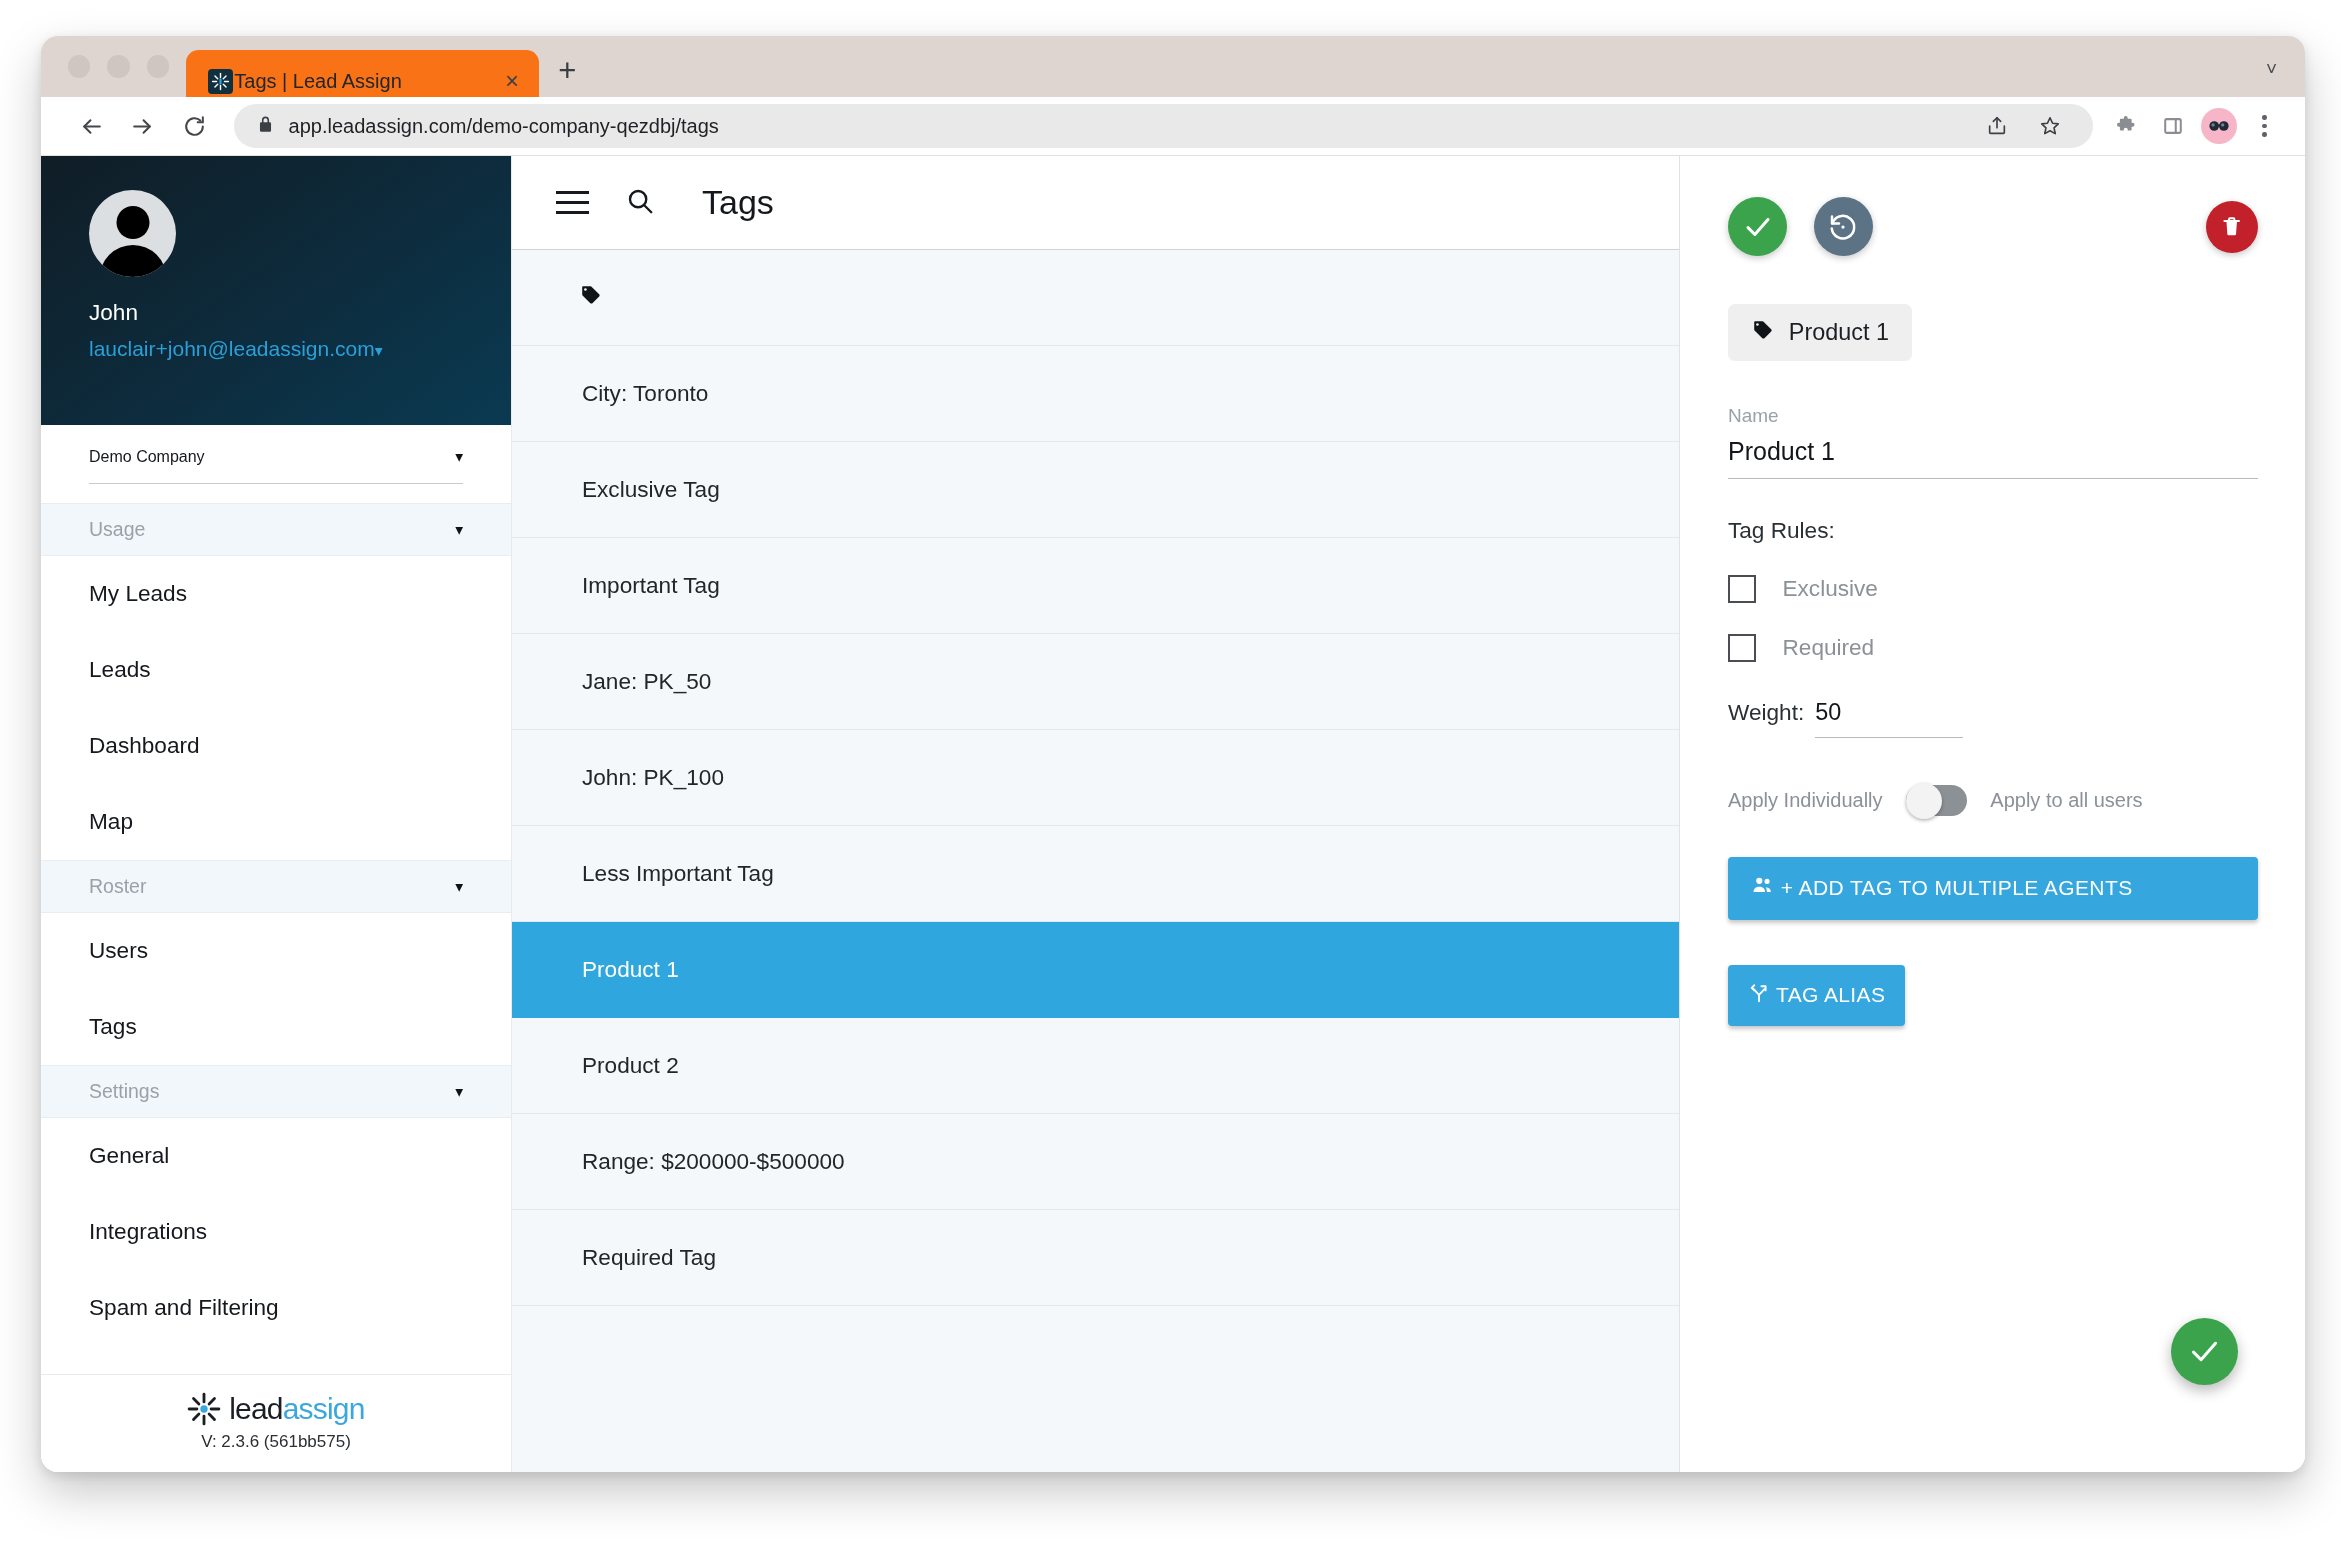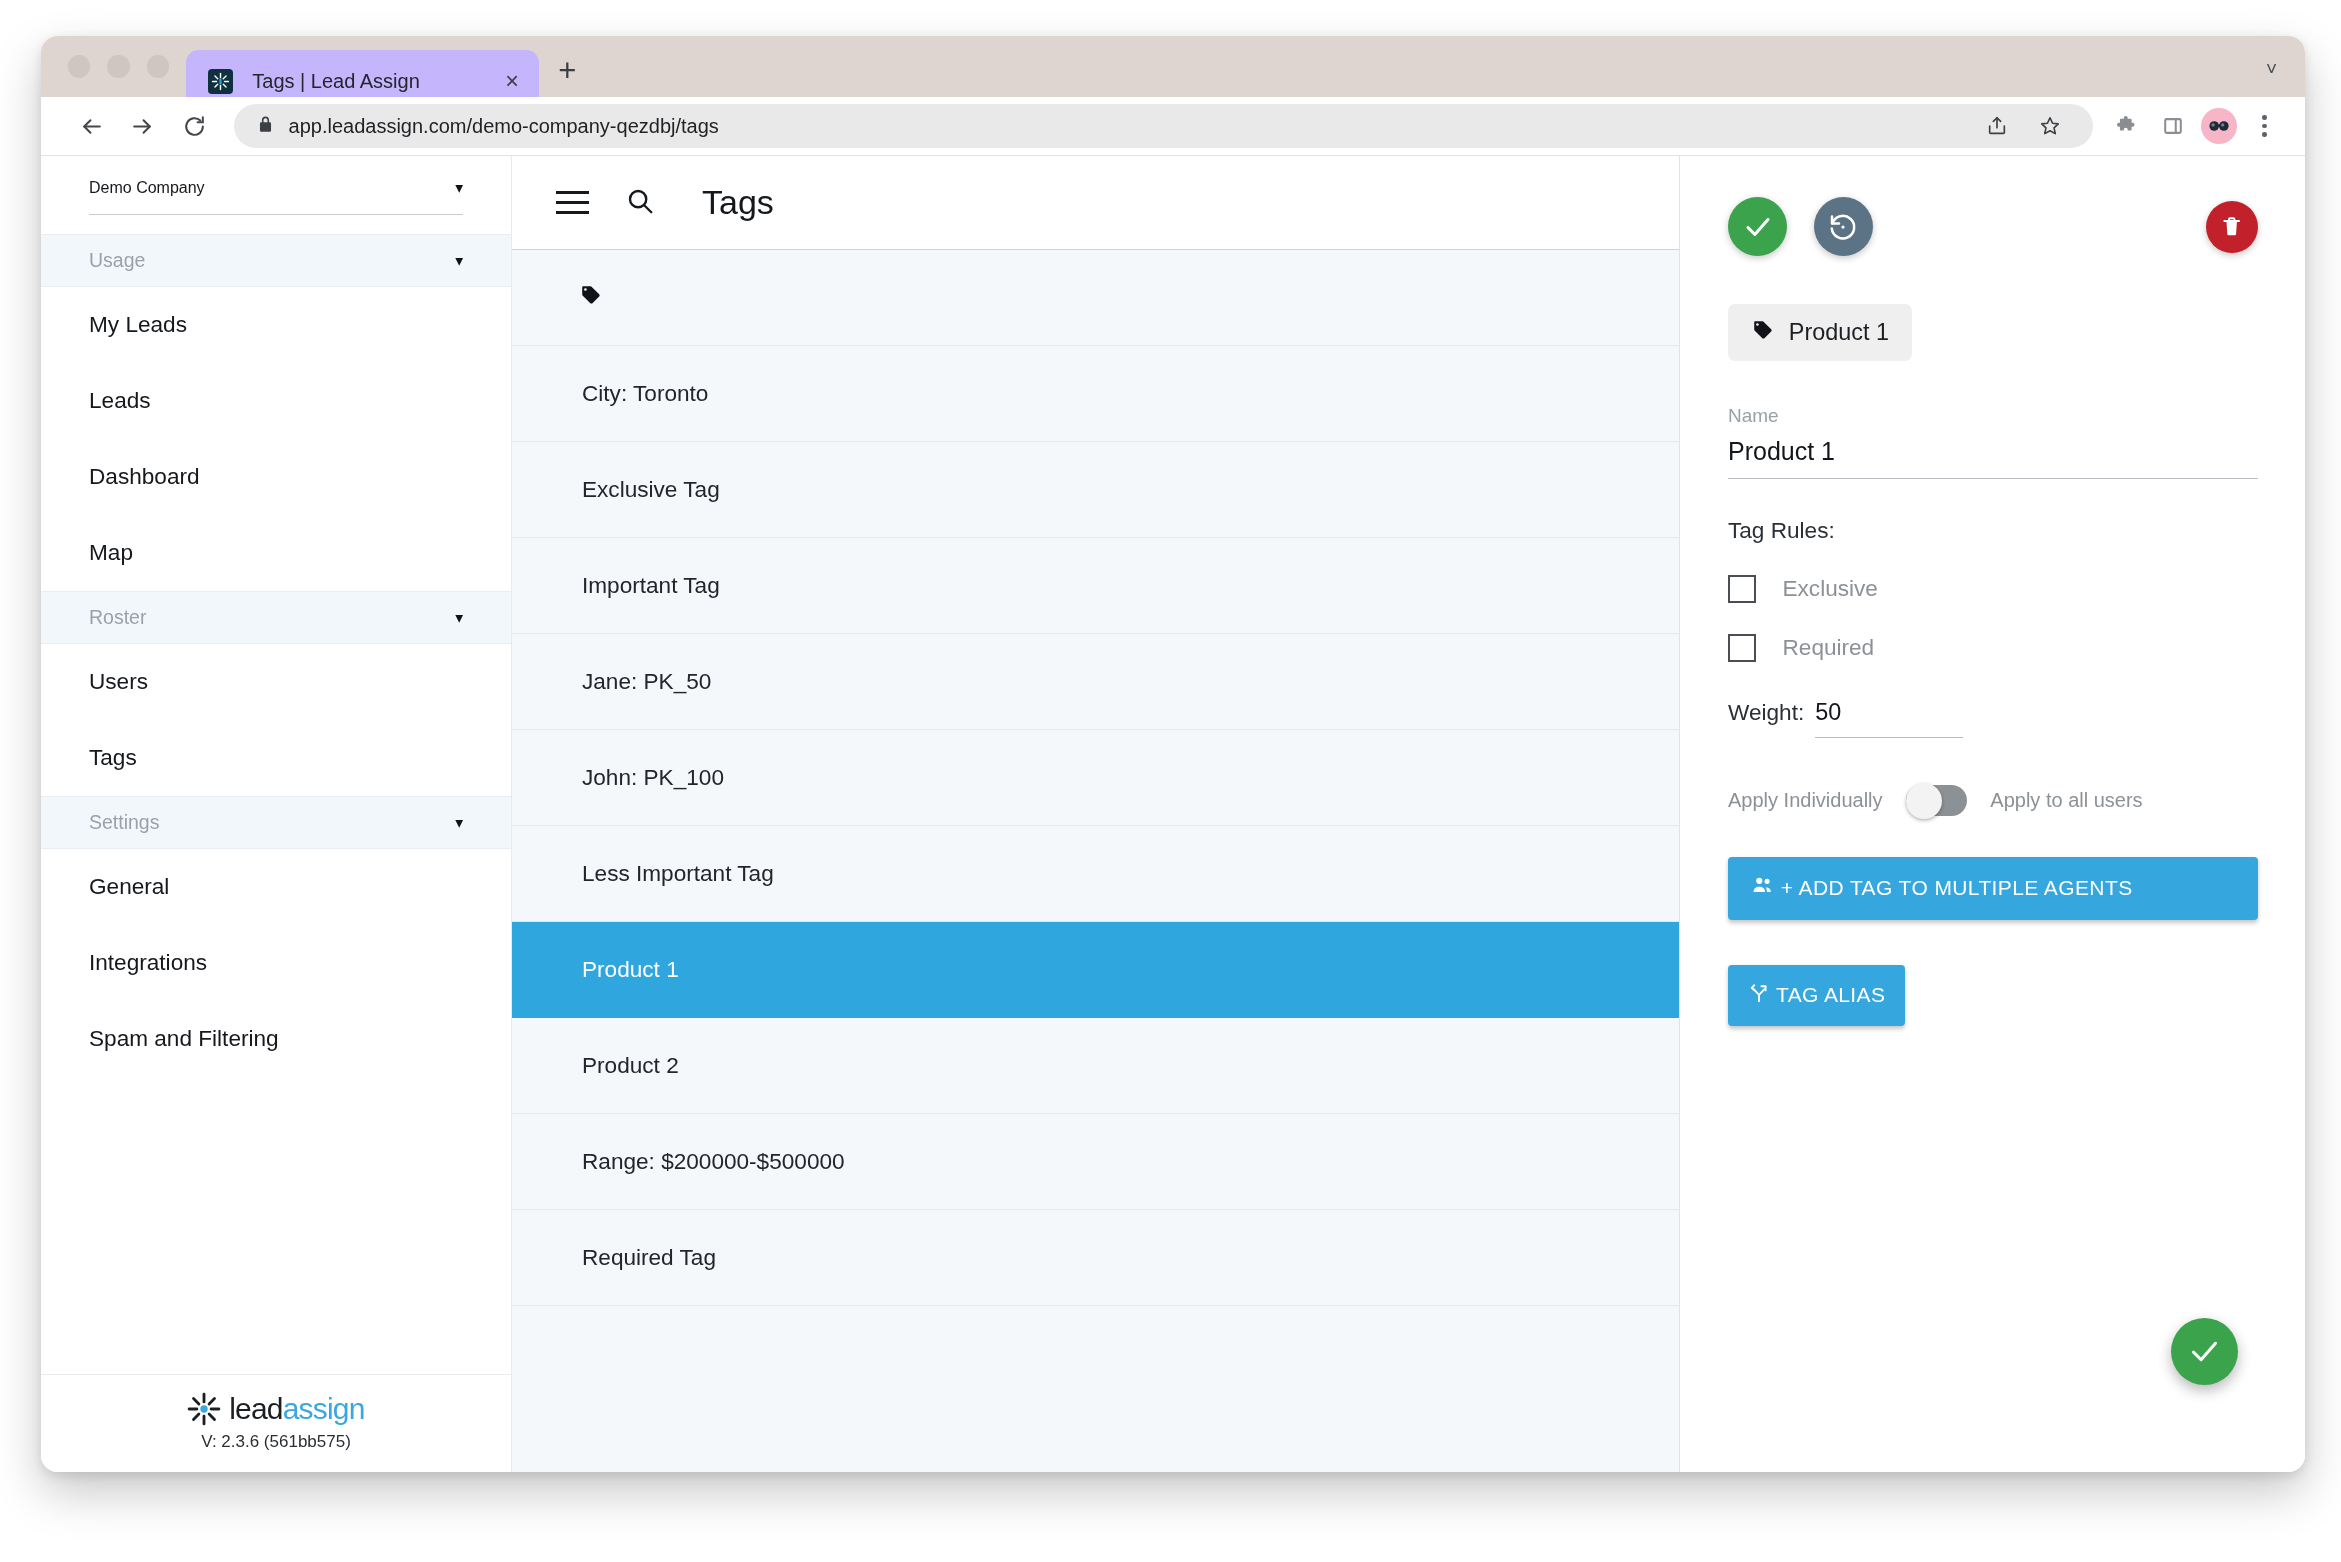--- a/index.html
+++ b/index.html
@@ -33,24 +33,24 @@
     display: flex; gap: 17px;
     padding: 0 17px 19px 26.5px;
   }
   .tl { width: 22.6px; height: 22.6px; border-radius: 50%; background: #cfc6c1; }
 
   .tab {
     position: relative;
     display: flex; align-items: center;
     height: 47px;
     min-width: 353px;
-    background: #c4b5fd;
+    background: #f97316;
     border-radius: 12.5px 12.5px 0 0;
     padding: 16px 14px 0 22px;
-    gap: 19px;
+    gap: 1px;
   }
   .tab-favicon {
     width: 25px; height: 25px;
     border-radius: 3.9px;
     background: #103040;
     display: flex; align-items: center; justify-content: center;
     flex: 0 0 auto;
   }
   .tab-title {
     font-size: 20px; color: #23262b;
@@ -465,20 +465,30 @@
           <span></span>
           <span></span>
         </span>
     </div>
   </div>
 
   <div class="app">
 
     <div class="sidebar">
 
+      <div class="profile-block">
+        <div class="avatar">
+          <span class="head"></span>
+            <span class="body"></span>
+        </div>
+        <div class="profile-name">John</div>
+        <div class="profile-email">
+          <span>lauclair+john@leadassign.com</span><span class="caret">▾</span>
+        </div>
+      </div>
 
       <div class="company-row">
         <div class="company-inner">
           <span class="company-name">Demo Company</span>
           <span class="caret-down">▾</span>
         </div>
       </div>
 
       <div class="nav-group-head">
         <span class="nav-group-label">Usage</span>

